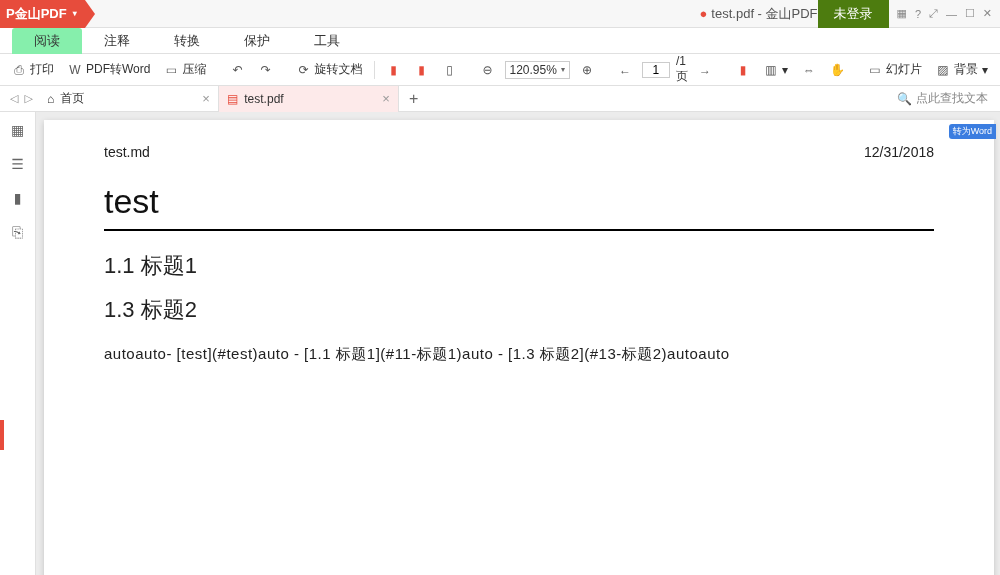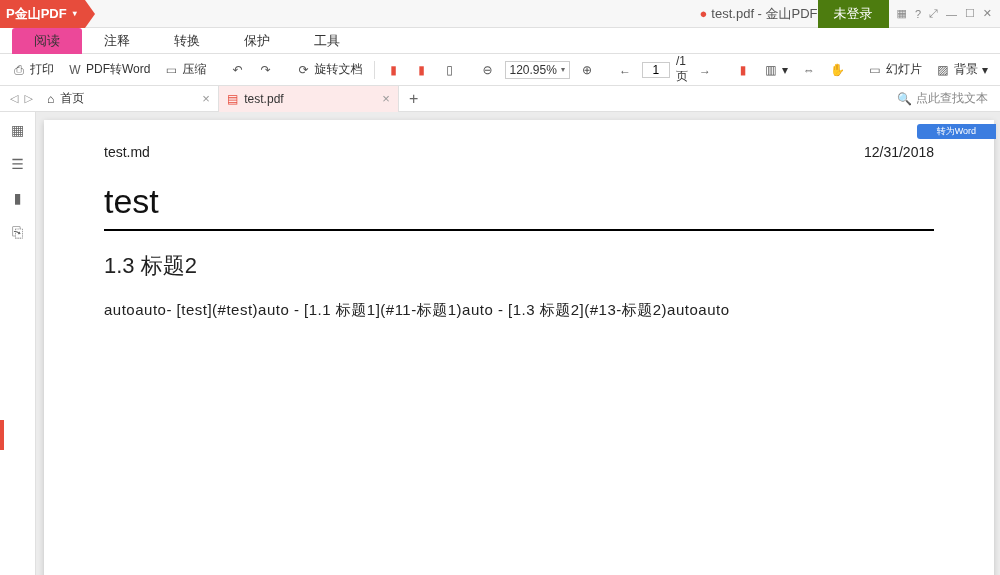--- a/index.html
+++ b/index.html
@@ -10,21 +10,21 @@
 .app-badge::after { content: ""; position: absolute; right: -10px; top: 0; border-left: 10px solid #e74c3c; border-top: 14px solid transparent; border-bottom: 14px solid transparent; }
 .app-badge .tri { margin-left: 6px; font-size: 8px; }
 .title-center { flex: 1; text-align: right; color: #555; font-size: 13px; }
 .title-center .reddot { color: #e74c3c; margin-right: 4px; }
 .login-btn { background: #4d7c0f; color: #fff; height: 28px; padding: 0 16px; display: flex; align-items: center; font-size: 13px; }
 .win-btns { display: flex; align-items: center; padding: 0 8px; gap: 8px; color: #888; }
 .win-btns span { cursor: pointer; font-size: 11px; }
 
 .menubar { height: 26px; background: #fff; display: flex; align-items: center; padding-left: 12px; border-bottom: 1px solid #e0e0e0; }
 .menu-item { padding: 4px 22px; font-size: 13px; color: #333; cursor: pointer; }
-.menu-item.active { background: #ec4899; border-radius: 3px 3px 0 0; }
+.menu-item.active { background: #86efac; border-radius: 3px 3px 0 0; }
 
 .toolbar { height: 32px; background: #fff; display: flex; align-items: center; padding: 0 8px; border-bottom: 1px solid #e0e0e0; gap: 6px; font-size: 12px; color: #333; }
 .tb-btn { display: flex; align-items: center; gap: 4px; padding: 2px 4px; cursor: pointer; white-space: nowrap; }
 .tb-icon { width: 14px; height: 14px; display: inline-block; font-size: 12px; color: #555; text-align: center; line-height: 14px; }
 .tb-icon.red { color: #e74c3c; }
 .sep { width: 1px; height: 18px; background: #ddd; margin: 0 2px; }
 .zoom-box { border: 1px solid #ccc; padding: 1px 4px; display: flex; align-items: center; gap: 4px; }
 .zoom-box .tri { font-size: 8px; color: #666; }
 .page-input { width: 28px; border: 1px solid #ccc; text-align: center; font-size: 12px; }
 
@@ -37,21 +37,21 @@
 .plus-tab { padding: 0 10px; color: #666; font-size: 16px; cursor: pointer; }
 .search-hint { margin-left: auto; padding-right: 12px; color: #888; font-size: 12px; display: flex; align-items: center; gap: 4px; cursor: pointer; }
 
 .workspace { display: flex; height: calc(575px - 28px - 26px - 32px - 26px); background: #ececec; }
 .sidepanel { width: 36px; background: #fff; border-right: 1px solid #e0e0e0; display: flex; flex-direction: column; align-items: center; padding-top: 10px; gap: 18px; color: #666; }
 .sidepanel .sicon { font-size: 14px; cursor: pointer; }
 .red-stripe { position: absolute; left: 0; top: 420px; width: 4px; height: 30px; background: #e74c3c; }
 
 .page-wrap { flex: 1; overflow: auto; position: relative; padding: 8px 8px 0 8px; }
 .page { background: #fff; width: 950px; min-height: 520px; margin: 0 auto; box-shadow: 0 2px 6px rgba(0,0,0,0.18); padding: 24px 60px 40px 60px; position: relative; }
-.convert-badge { position: absolute; right: -2px; top: 4px; background: #3b7de0; color: #fff; font-size: 9px; padding: 1px 20px; border-radius: 3px 0 0 3px; }
+.convert-badge { position: absolute; right: -2px; top: 4px; background: #3b7de0; color: #fff; font-size: 9px; padding: 1px 4px; border-radius: 3px 0 0 3px; }
 .doc-head { display: flex; justify-content: space-between; font-size: 14px; color: #222; margin-bottom: 22px; gap: 32px; }
 .hrule { border: none; border-top: 2px solid #000; margin: 8px 0 20px 0; }
 h1.doc-title { font-size: 34px; font-weight: normal; color: #111; }
 .sec { font-size: 22px; color: #222; margin: 14px 0; }
 .body-text { font-size: 15px; color: #222; margin-top: 20px; letter-spacing: 0.5px; }
 </style>
 </head>
 <body>
 
 <div class="titlebar">
@@ -188,17 +188,18 @@
   <div class="red-stripe"></div>
   <div class="page-wrap">
     <div class="page">
       <div class="convert-badge">转为Word</div>
       <div class="doc-head">
         <span>test.md</span>
         <span>12/31/2018</span>
       </div>
       <h1 class="doc-title">test</h1>
       <hr class="hrule">
+      <div class="sec">1.1 标题1</div>
       <div class="sec">1.3 标题2</div>
       <div class="body-text">autoauto- [test](#test)auto - [1.1 标题1](#11-标题1)auto - [1.3 标题2](#13-标题2)autoauto</div>
     </div>
   </div>
 </div>
 
 </body></html>

